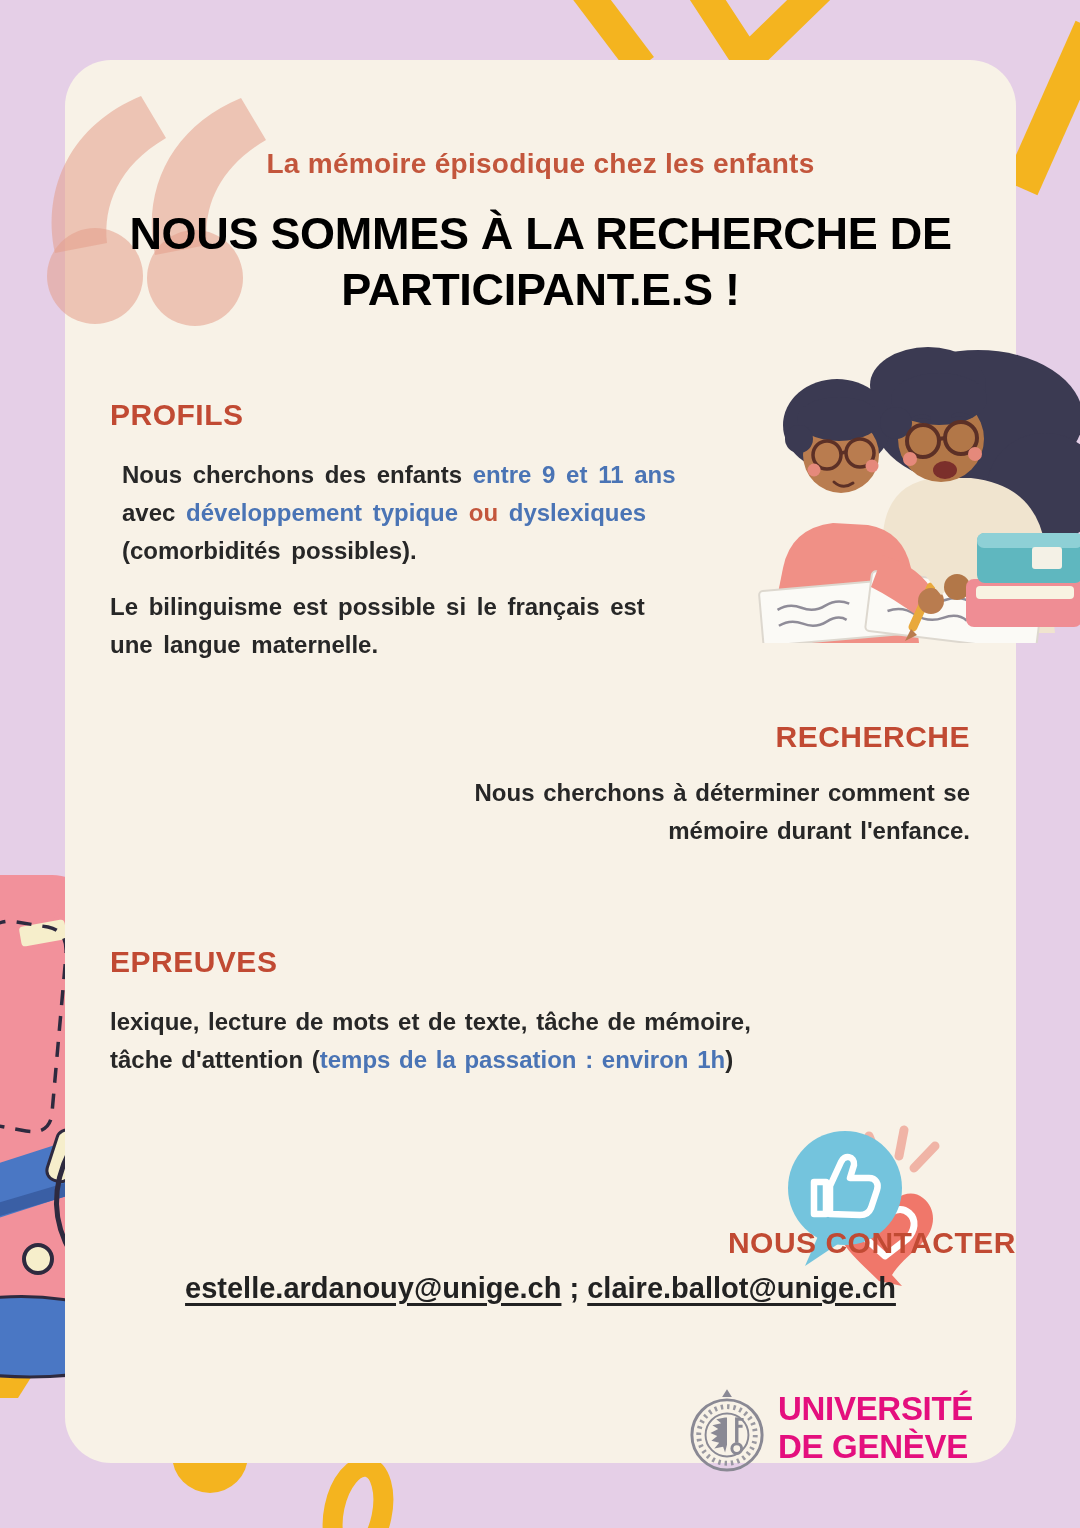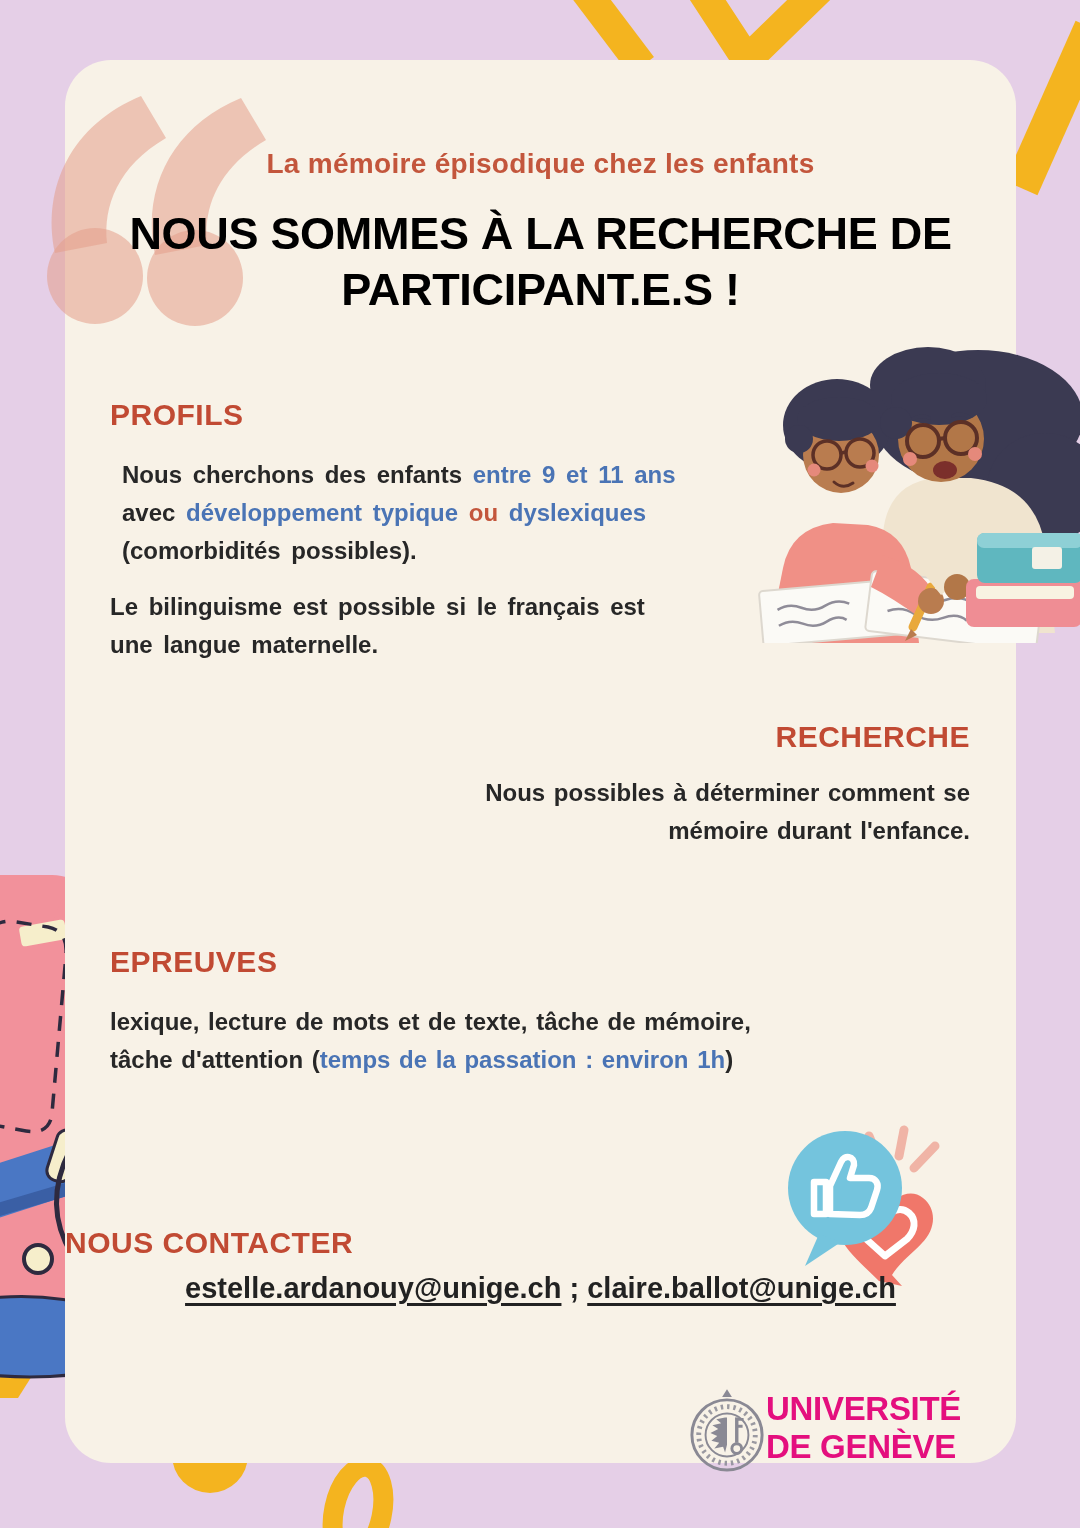--- a/index.html
+++ b/index.html
@@ -38,36 +38,36 @@
   .blue{color:#4a74b5;}
   .red{color:#c3563c;}
   .t-profils{left:45px;top:338px;}
   .p1{left:57px;top:396px;width:620px;}
   .p2{left:45px;top:528px;width:620px;}
   .t-objectifs{right:46px;top:660px;text-align:right;}
   .obj-txt{right:46px;top:714px;width:580px;text-align:right;word-spacing:2px;}
   .t-epreuves{left:45px;top:885px;}
   .ep-txt{left:45px;top:943px;width:720px;word-spacing:2px;}
   .contact-title{
-    position:absolute;left:0;top:1166px;width:100%;text-align:left;
+    position:absolute;left:0;top:1166px;width:100%;text-align:right;
     font-size:30px;font-weight:800;color:#c14a33;letter-spacing:.5px;
   }
   .emails{
     position:absolute;left:0;top:1212px;width:100%;text-align:center;
     font-size:29px;font-weight:700;color:#222;
   }
   .emails a{
     color:#222;text-decoration:underline;text-decoration-thickness:2.5px;
     text-underline-offset:5px;
   }
   .thumbs{position:absolute;left:718px;top:1056px;}
 
   
   .logo{
-    left:688px;top:1388px;display:flex;align-items:flex-start;gap:0;
+    left:688px;top:1388px;display:flex;align-items:flex-start;gap:12px;
   }
   .wordmark{
     font-size:33px;font-weight:800;color:#e40f7e;line-height:38px;letter-spacing:-.3px;
     padding-top:2px;
   }
   .wordmark span{display:block;}
   .mom-child{left:733px;top:343px;}
 </style>
 </head>
 <body>
@@ -130,21 +130,21 @@
   </div>
 
   <div class="body-txt p2">
     <span class="line">Le bilinguisme est possible si le français est</span>
     <span class="line">une langue maternelle.</span>
   </div>
 
   <div class="sec-title t-objectifs">RECHERCHE</div>
 
   <div class="body-txt obj-txt">
-    <span class="line">Nous possibles à déterminer comment se</span>
+    <span class="line">Nous cherchons à déterminer comment se</span>
     <span class="line">mémoire durant l'enfance.</span>
   </div>
 
   <div class="sec-title t-epreuves">EPREUVES</div>
 
   <div class="body-txt ep-txt">
     <span class="line">lexique, lecture de mots et de texte, tâche de mémoire,</span>
     <span class="line"><span>tâche d'attention (</span><span class="blue">temps de la passation : environ 1h</span><span>)</span></span>
   </div>
 

